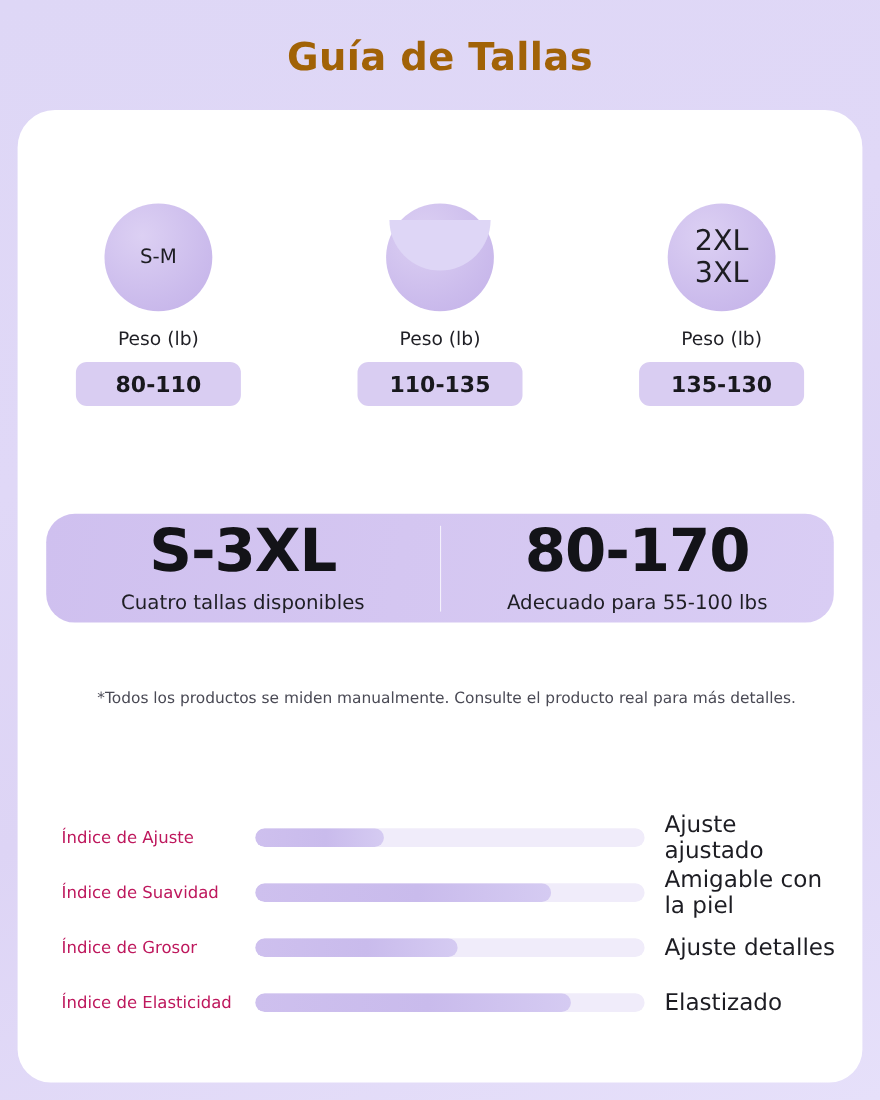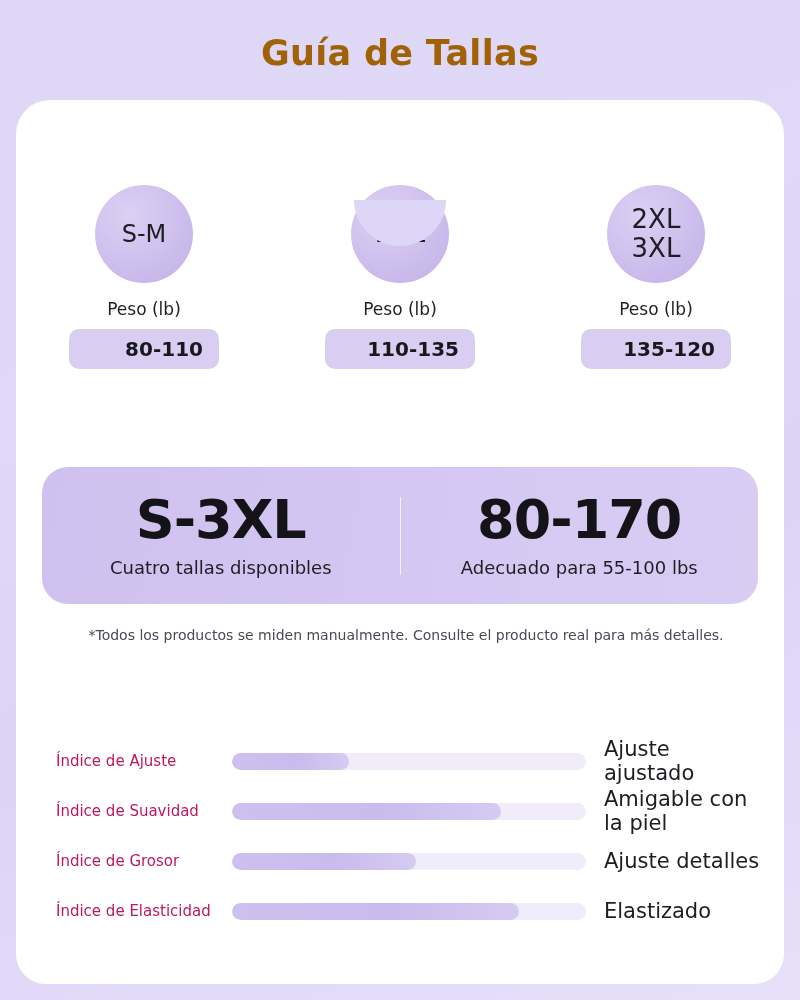--- a/index.html
+++ b/index.html
@@ -74,53 +74,53 @@
   .circle {
     width: 98px;
     height: 98px;
     border-radius: 50%;
     background: radial-gradient(circle at 35% 30%, #dcd0f3 0%, #cbbbec 65%, #c3b1e8 100%);
     display: flex;
     flex-direction: column;
     align-items: center;
     justify-content: center;
     color: #1d1d22;
-    font-size: 24px;
+    font-size: 18px;
     line-height: 1.02;
     font-weight: 400;
   }
   .circle.two-line {
     font-size: 26px;
     line-height: 1.12;
   }
   .peso-label {
     margin-top: 16px;
     font-size: 17px;
     color: #1f1f25;
   }
   .range-pill {
     margin-top: 10px;
     min-width: 150px;
     padding: 8px 16px;
     border-radius: 10px;
     background: #d9cdf2;
-    text-align: right;
+    text-align: center;
     font-size: 20px;
     font-weight: 700;
     color: #18181d;
     box-sizing: border-box;
   }
 
   
   .banner {
     position: absolute;
     left: 26px;
     top: 367px;
     width: 716px;
-    height: 137px;
+    height: 99px;
     border-radius: 26px;
     background: linear-gradient(100deg, #cfc0ef 0%, #d4c6f1 45%, #d9cdf4 100%);
     display: flex;
     align-items: center;
     box-sizing: border-box;
   }
   .banner-half {
     flex: 1;
     text-align: center;
     color: #131318;
@@ -226,21 +226,21 @@
         <div class="peso-label">Peso (lb)</div>
         <div class="range-pill">110-135</div>
       </div>
 
       <div class="size-col">
         <div class="circle two-line">
           <span>2XL</span>
           <span>3XL</span>
         </div>
         <div class="peso-label">Peso (lb)</div>
-        <div class="range-pill">135-120</div>
+        <div class="range-pill">135-130</div>
       </div>
 
     </div>
 
     <div class="banner">
       <div class="banner-half">
         <div class="banner-big">S-3XL</div>
         <div class="banner-sub">Cuatro tallas disponibles</div>
       </div>
       <div class="banner-divider"></div>

